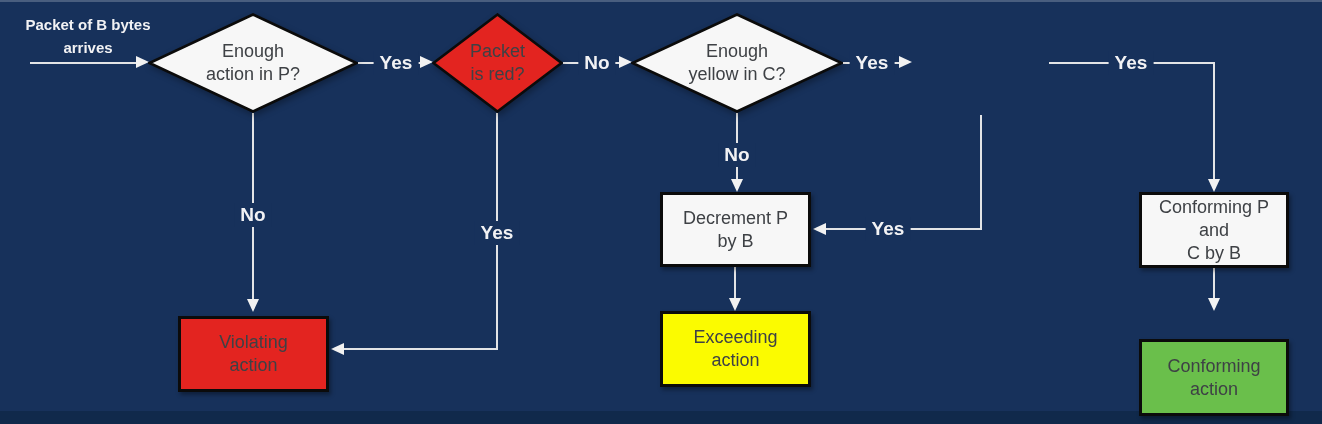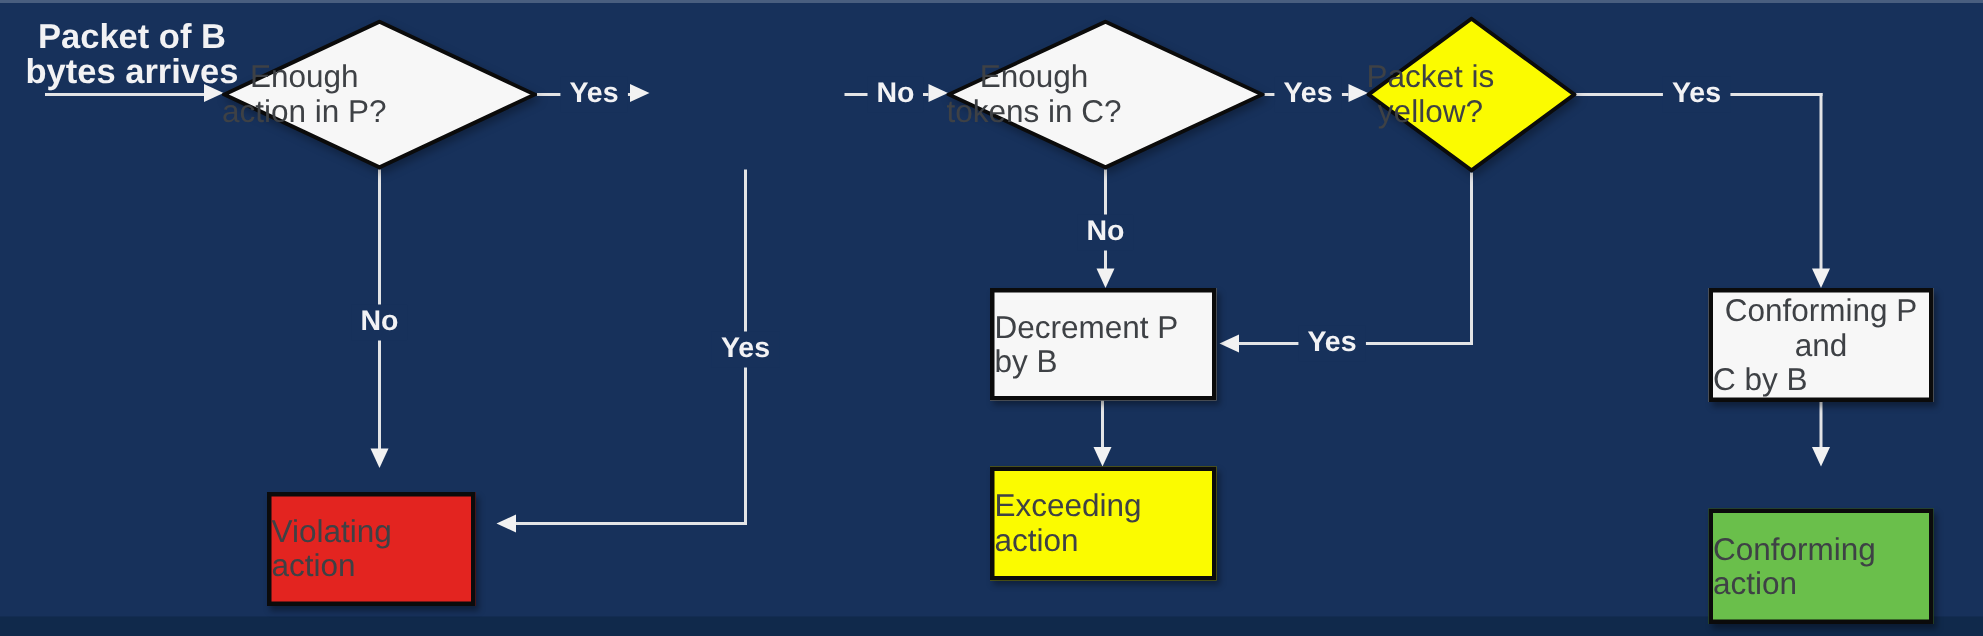--- a/index.html
+++ b/index.html
@@ -18,42 +18,42 @@
 
   
   .ah { position:absolute; width:0; height:0; }
   .ah-right { border-top:6px solid transparent; border-bottom:6px solid transparent; border-left:13px solid #F2F2F2; }
   .ah-left  { border-top:6px solid transparent; border-bottom:6px solid transparent; border-right:13px solid #F2F2F2; }
   .ah-down  { border-left:6px solid transparent; border-right:6px solid transparent; border-top:13px solid #F2F2F2; }
 
   
   .node {
     position:absolute; display:flex; flex-direction:column;
-    align-items:flex-start; justify-content:center; text-align:center;
-    color:#3E4145; font-size:21px; line-height:23px;
+    align-items:center; justify-content:center; text-align:center;
+    color:#3E4145; font-size:18px; line-height:23px;
   }
   .node span { display:block; }
   .rect { box-sizing:border-box; border:3px solid #0B0B0B; box-shadow:2px 3px 4px rgba(0,0,0,0.35); }
   .fill-white  { background:#F7F7F7; }
   .fill-red    { background:#E32420; }
   .fill-yellow { background:#FBFB00; }
   .fill-green  { background:#6ABF4B; }
   .diamond svg { position:absolute; left:0; top:0; width:100%; height:100%; filter:drop-shadow(2px 3px 3px rgba(0,0,0,0.30)); }
   .diamond .txt { position:relative; z-index:1; }
 
   
   .elabel {
     position:absolute; transform:translate(-50%,-50%);
     background:#17315B; color:#F2F2F4;
     font-weight:600; font-size:19px; padding:1px 6px; white-space:nowrap;
   }
 
   .start-label {
     position:absolute; left:3px; top:13px; width:170px; text-align:center;
-    color:#F2F2F4; font-weight:600; font-size:23px; line-height:23px;
+    color:#F2F2F4; font-weight:600; font-size:15px; line-height:23px;
   }
 </style>
 </head>
 <body>
 
 <div class="stage">
   <div class="top-edge"></div>
   <div class="bottom-strip"></div>
 
   <div class="start-label">
@@ -109,52 +109,52 @@
   <div class="node diamond" style="left:148px; top:13px; width:210px; height:100px;">
     <svg viewBox="0 0 210 100" preserveAspectRatio="none">
       <polygon points="105,1.5 208.5,50 105,98.5 1.5,50" fill="#F7F7F7" stroke="#0B0B0B" stroke-width="2.6"></polygon>
     </svg>
     <div class="txt">
       <span>Enough</span>
       <span>action in P?</span>
     </div>
   </div>
 
+  <div class="node diamond" style="left:432px; top:13px; width:131px; height:100px;">
+    <svg viewBox="0 0 131 100" preserveAspectRatio="none">
+      <polygon points="65.5,1.5 129.5,50 65.5,98.5 1.5,50" fill="#E32420" stroke="#0B0B0B" stroke-width="2.6"></polygon>
+    </svg>
+    <div class="txt">
+      <span>Packet</span>
+      <span>is red?</span>
+    </div>
+  </div>
 
   <div class="node diamond" style="left:631px; top:13px; width:212px; height:100px;">
     <svg viewBox="0 0 212 100" preserveAspectRatio="none">
       <polygon points="106,1.5 210.5,50 106,98.5 1.5,50" fill="#F7F7F7" stroke="#0B0B0B" stroke-width="2.6"></polygon>
     </svg>
     <div class="txt">
       <span>Enough</span>
-      <span>tokens in C?</span>
+      <span>yellow in C?</span>
     </div>
   </div>
 
-  <div class="node diamond" style="left:911px; top:11px; width:140px; height:104px;">
-    <svg viewBox="0 0 140 104" preserveAspectRatio="none">
-      <polygon points="70,1.5 138.5,52 70,102.5 1.5,52" fill="#FBFB00" stroke="#0B0B0B" stroke-width="2.6"></polygon>
-    </svg>
-    <div class="txt">
-      <span>Packet is</span>
-      <span>yellow?</span>
-    </div>
-  </div>
 
   <div class="node rect fill-white" style="left:660px; top:192px; width:151px; height:75px;">
     <span>Decrement P</span>
     <span>by B</span>
   </div>
 
   <div class="node rect fill-white" style="left:1139px; top:192px; width:150px; height:76px;">
     <span>Conforming P and</span>
     <span>C by B</span>
   </div>
 
-  <div class="node rect fill-red" style="left:178px; top:328px; width:139px; height:76px;">
+  <div class="node rect fill-red" style="left:178px; top:316px; width:151px; height:76px;">
     <span>Violating</span>
     <span>action</span>
   </div>
 
   <div class="node rect fill-yellow" style="left:660px; top:311px; width:151px; height:76px;">
     <span>Exceeding</span>
     <span>action</span>
   </div>
 
   <div class="node rect fill-green" style="left:1139px; top:311px; width:150px; height:77px;margin-top:28px;">

